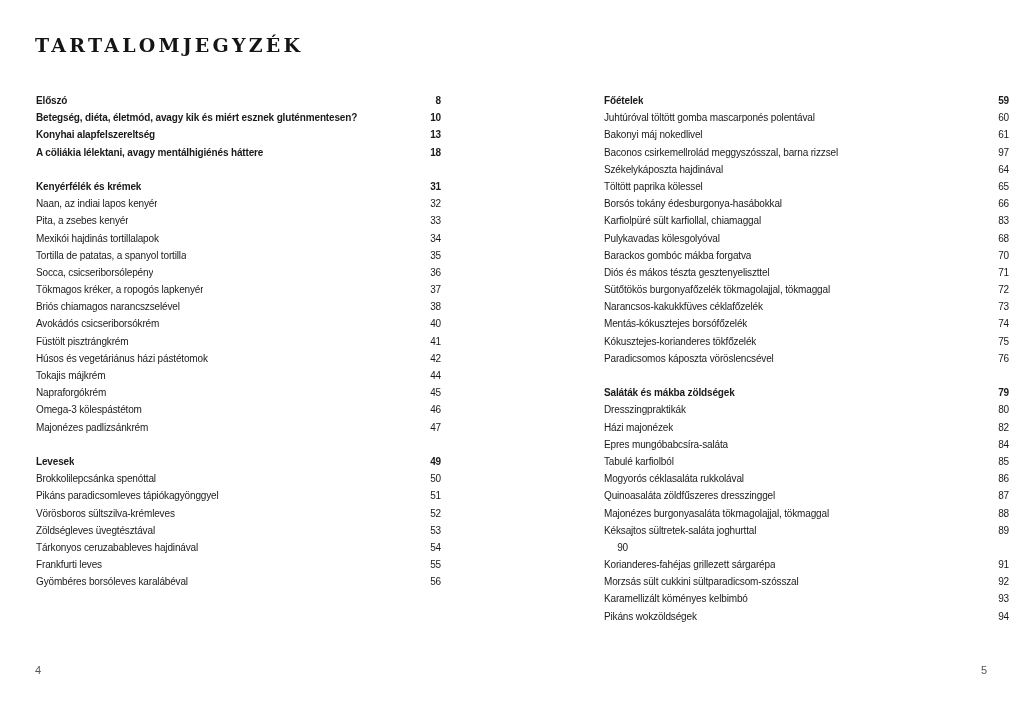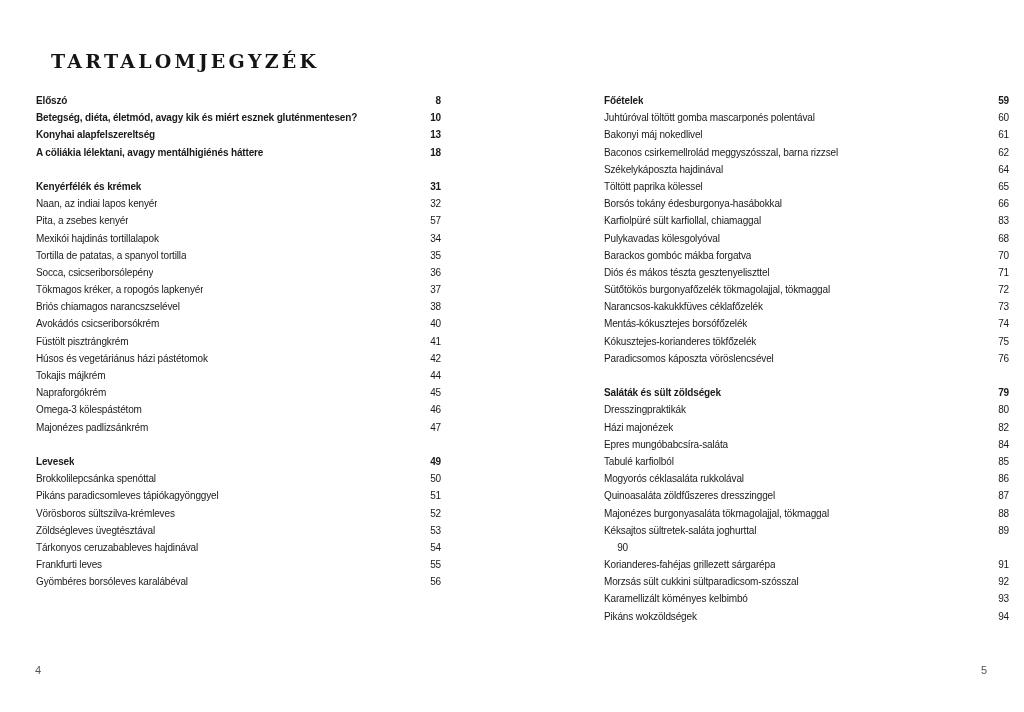--- a/index.html
+++ b/index.html
@@ -12,21 +12,21 @@
     color: #1a1a1a;
   }
   .page-title {
     position: absolute;
     left: 35px; top: 34px;
     font-family: "DejaVu Serif", "Liberation Serif", serif;
     font-size: 19px;
     font-weight: bold;
     letter-spacing: 3.2px;
     color: #151515;
-    margin: 16px;
+    margin: 0;
   }
   .column {
     position: absolute;
     top: 92px;
   }
   .col-left { left: 36px; width: 405px; }
   .col-right { left: 604px; width: 405px; }
   .section { margin: 0 0 17.2px 0; }
   .row {
     display: flex;
@@ -78,21 +78,21 @@
       <div class="row heading">
         <span class="label">Kenyérfélék és krémek</span>
         <span class="page">31</span>
       </div>
       <div class="row">
         <span class="label">Naan, az indiai lapos kenyér</span>
         <span class="page">32</span>
       </div>
       <div class="row">
         <span class="label">Pita, a zsebes kenyér</span>
-        <span class="page">57</span>
+        <span class="page">33</span>
       </div>
       <div class="row">
         <span class="label">Mexikói hajdinás tortillalapok</span>
         <span class="page">34</span>
       </div>
       <div class="row">
         <span class="label">Tortilla de patatas, a spanyol tortilla</span>
         <span class="page">35</span>
       </div>
       <div class="row">
@@ -180,21 +180,21 @@
       <div class="row">
         <span class="label">Juhtúróval töltött gomba mascarponés polentával</span>
         <span class="page">60</span>
       </div>
       <div class="row">
         <span class="label">Bakonyi máj nokedlivel</span>
         <span class="page">61</span>
       </div>
       <div class="row">
         <span class="label">Baconos csirkemellrolád meggyszósszal, barna rizzsel</span>
-        <span class="page">62</span>
+        <span class="page">97</span>
       </div>
       <div class="row">
         <span class="label">Székelykáposzta hajdinával</span>
         <span class="page">64</span>
       </div>
       <div class="row">
         <span class="label">Töltött paprika kölessel</span>
         <span class="page">65</span>
       </div>
       <div class="row">
@@ -233,21 +233,21 @@
         <span class="label">Kókusztejes-korianderes tökfőzelék</span>
         <span class="page">75</span>
       </div>
       <div class="row">
         <span class="label">Paradicsomos káposzta vöröslencsével</span>
         <span class="page">76</span>
       </div>
     </div>
     <div class="section">
       <div class="row heading">
-        <span class="label">Saláták és sült zöldségek</span>
+        <span class="label">Saláták és mákba zöldségek</span>
         <span class="page">79</span>
       </div>
       <div class="row">
         <span class="label">Dresszingpraktikák</span>
         <span class="page">80</span>
       </div>
       <div class="row">
         <span class="label">Házi majonézek</span>
         <span class="page">82</span>
       </div>

